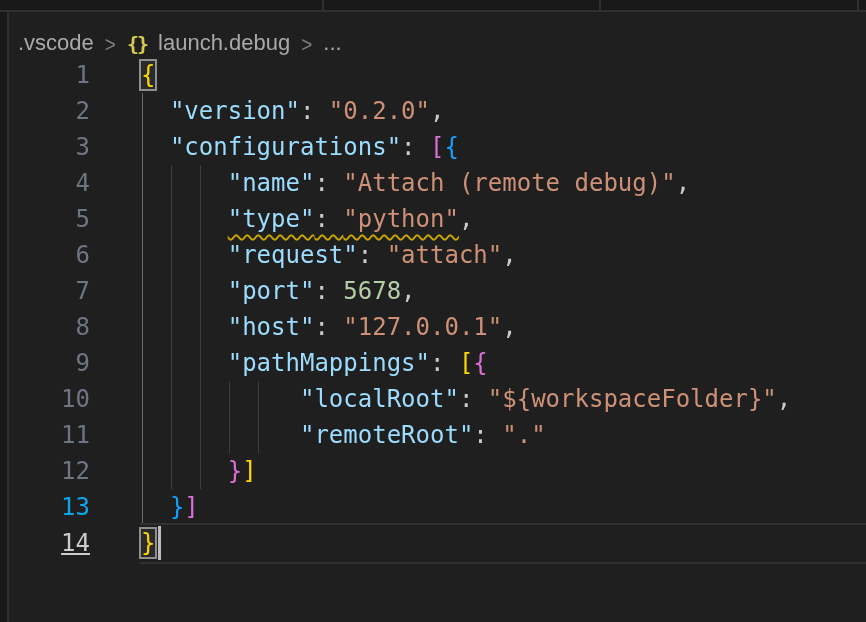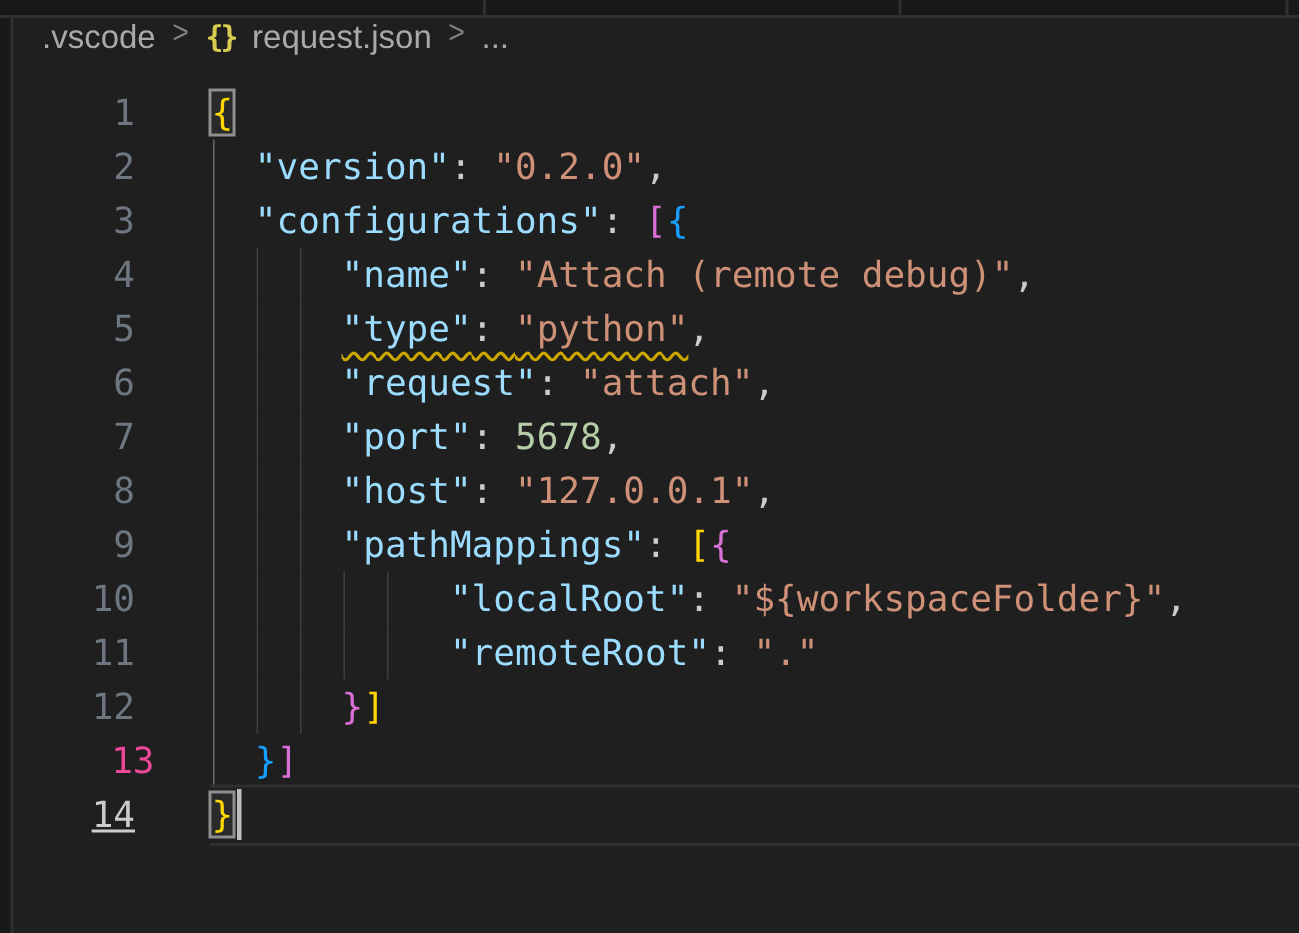--- a/index.html
+++ b/index.html
@@ -9,21 +9,21 @@
     font-family:"DejaVu Sans Mono",monospace;
   }
   
   .tabstrip{position:absolute;left:0;top:0;width:866px;height:10px;background:#181818;border-bottom:2px solid #2f2f2f;z-index:5;}
   .tabsep{position:absolute;top:0;width:2px;height:10px;background:#2f2f2f;}
   
   .sidestrip{position:absolute;left:0;top:12px;width:7px;height:610px;background:#181818;border-right:2px solid #2f2f2f;z-index:5;}
   
   .breadcrumb{
     position:absolute;left:9px;top:12px;right:0;height:44px;
-    display:flex;align-items:flex-start;gap:11px;padding-left:19px;
+    display:flex;align-items:flex-end;gap:11px;padding-left:9px;
     font-family:"Liberation Sans",sans-serif;font-size:22px;
     background:#1f1f1f;white-space:nowrap;
   }
   .crumb{cursor:pointer;}
   .chev{font-size:19px;transform:scaleY(1.15);}
   .jsonicon{font-family:"DejaVu Sans Mono",monospace;font-weight:bold;font-size:20px;letter-spacing:-2px;}
   
   .code{position:absolute;left:0;top:57px;right:0;}
   .row{position:relative;height:36px;line-height:36px;font-size:24px;white-space:pre;cursor:text;}
   .ln{
@@ -49,32 +49,32 @@
 <div class="tabstrip">
     <div class="tabsep" style="left: 322px;"></div>
     <div class="tabsep" style="left: 599px;"></div>
     <div class="tabsep" style="left: 857px;"></div>
   </div>
 <div class="sidestrip"></div>
 <nav class="breadcrumb">
     <span class="crumb" style="color: rgb(169, 169, 169);">.vscode</span>
     <span class="chev" style="color: rgb(127, 127, 127);">&gt;</span>
     <span class="jsonicon" style="color: rgb(215, 204, 79);">{}</span>
-    <span class="crumb" style="color: rgb(169, 169, 169);">request.json</span>
+    <span class="crumb" style="color: rgb(169, 169, 169);">launch.debug</span>
     <span class="chev" style="color: rgb(127, 127, 127);">&gt;</span>
     <span class="crumb" style="color: rgb(169, 169, 169);">...</span>
   </nav>
 <div class="code">
     <div class="row"><div class="ln" style="color: rgb(110, 118, 129);">1</div><div class="content"><span class="seg match" style="color: rgb(255, 215, 0);">{</span></div></div>
     <div class="row"><div class="ln" style="color: rgb(110, 118, 129);">2</div><div class="content"><div class="guide" style="left: 142px; background: rgb(107, 107, 107);"></div><span class="seg" style="color: rgb(204, 204, 204);">  </span><span class="seg" style="color: rgb(156, 220, 254);">"version"</span><span class="seg" style="color: rgb(204, 204, 204);">: </span><span class="seg" style="color: rgb(206, 145, 120);">"0.2.0"</span><span class="seg" style="color: rgb(204, 204, 204);">,</span></div></div>
     <div class="row"><div class="ln" style="color: rgb(110, 118, 129);">3</div><div class="content"><div class="guide" style="left: 142px; background: rgb(107, 107, 107);"></div><span class="seg" style="color: rgb(204, 204, 204);">  </span><span class="seg" style="color: rgb(156, 220, 254);">"configurations"</span><span class="seg" style="color: rgb(204, 204, 204);">: </span><span class="seg" style="color: rgb(218, 112, 214);">[</span><span class="seg" style="color: rgb(23, 159, 255);">{</span></div></div>
     <div class="row"><div class="ln" style="color: rgb(110, 118, 129);">4</div><div class="content"><div class="guide" style="left: 142px; background: rgb(107, 107, 107);"></div><div class="guide" style="left: 170.9px; background: rgb(62, 62, 62);"></div><div class="guide" style="left: 199.8px; background: rgb(62, 62, 62);"></div><span class="seg" style="color: rgb(204, 204, 204);">      </span><span class="seg" style="color: rgb(156, 220, 254);">"name"</span><span class="seg" style="color: rgb(204, 204, 204);">: </span><span class="seg" style="color: rgb(206, 145, 120);">"Attach (remote debug)"</span><span class="seg" style="color: rgb(204, 204, 204);">,</span></div></div>
     <div class="row"><div class="ln" style="color: rgb(110, 118, 129);">5</div><div class="content"><div class="guide" style="left: 142px; background: rgb(107, 107, 107);"></div><div class="guide" style="left: 170.9px; background: rgb(62, 62, 62);"></div><div class="guide" style="left: 199.8px; background: rgb(62, 62, 62);"></div><span class="seg" style="color: rgb(204, 204, 204);">      </span><span class="seg squig" style="color: rgb(156, 220, 254); text-decoration-color: rgb(204, 167, 0);">"type"</span><span class="seg squig" style="color: rgb(204, 204, 204); text-decoration-color: rgb(204, 167, 0);">: </span><span class="seg squig" style="color: rgb(206, 145, 120); text-decoration-color: rgb(204, 167, 0);">"python"</span><span class="seg" style="color: rgb(204, 204, 204);">,</span></div></div>
     <div class="row"><div class="ln" style="color: rgb(110, 118, 129);">6</div><div class="content"><div class="guide" style="left: 142px; background: rgb(107, 107, 107);"></div><div class="guide" style="left: 170.9px; background: rgb(62, 62, 62);"></div><div class="guide" style="left: 199.8px; background: rgb(62, 62, 62);"></div><span class="seg" style="color: rgb(204, 204, 204);">      </span><span class="seg" style="color: rgb(156, 220, 254);">"request"</span><span class="seg" style="color: rgb(204, 204, 204);">: </span><span class="seg" style="color: rgb(206, 145, 120);">"attach"</span><span class="seg" style="color: rgb(204, 204, 204);">,</span></div></div>
     <div class="row"><div class="ln" style="color: rgb(110, 118, 129);">7</div><div class="content"><div class="guide" style="left: 142px; background: rgb(107, 107, 107);"></div><div class="guide" style="left: 170.9px; background: rgb(62, 62, 62);"></div><div class="guide" style="left: 199.8px; background: rgb(62, 62, 62);"></div><span class="seg" style="color: rgb(204, 204, 204);">      </span><span class="seg" style="color: rgb(156, 220, 254);">"port"</span><span class="seg" style="color: rgb(204, 204, 204);">: </span><span class="seg" style="color: rgb(181, 206, 168);">5678</span><span class="seg" style="color: rgb(204, 204, 204);">,</span></div></div>
     <div class="row"><div class="ln" style="color: rgb(110, 118, 129);">8</div><div class="content"><div class="guide" style="left: 142px; background: rgb(107, 107, 107);"></div><div class="guide" style="left: 170.9px; background: rgb(62, 62, 62);"></div><div class="guide" style="left: 199.8px; background: rgb(62, 62, 62);"></div><span class="seg" style="color: rgb(204, 204, 204);">      </span><span class="seg" style="color: rgb(156, 220, 254);">"host"</span><span class="seg" style="color: rgb(204, 204, 204);">: </span><span class="seg" style="color: rgb(206, 145, 120);">"127.0.0.1"</span><span class="seg" style="color: rgb(204, 204, 204);">,</span></div></div>
     <div class="row"><div class="ln" style="color: rgb(110, 118, 129);">9</div><div class="content"><div class="guide" style="left: 142px; background: rgb(107, 107, 107);"></div><div class="guide" style="left: 170.9px; background: rgb(62, 62, 62);"></div><div class="guide" style="left: 199.8px; background: rgb(62, 62, 62);"></div><span class="seg" style="color: rgb(204, 204, 204);">      </span><span class="seg" style="color: rgb(156, 220, 254);">"pathMappings"</span><span class="seg" style="color: rgb(204, 204, 204);">: </span><span class="seg" style="color: rgb(255, 215, 0);">[</span><span class="seg" style="color: rgb(218, 112, 214);">{</span></div></div>
     <div class="row"><div class="ln" style="color: rgb(110, 118, 129);">10</div><div class="content"><div class="guide" style="left: 142px; background: rgb(107, 107, 107);"></div><div class="guide" style="left: 170.9px; background: rgb(62, 62, 62);"></div><div class="guide" style="left: 199.8px; background: rgb(62, 62, 62);"></div><div class="guide" style="left: 228.7px; background: rgb(62, 62, 62);"></div><div class="guide" style="left: 257.6px; background: rgb(62, 62, 62);"></div><span class="seg" style="color: rgb(204, 204, 204);">           </span><span class="seg" style="color: rgb(156, 220, 254);">"localRoot"</span><span class="seg" style="color: rgb(204, 204, 204);">: </span><span class="seg" style="color: rgb(206, 145, 120);">"${workspaceFolder}"</span><span class="seg" style="color: rgb(204, 204, 204);">,</span></div></div>
     <div class="row"><div class="ln" style="color: rgb(110, 118, 129);">11</div><div class="content"><div class="guide" style="left: 142px; background: rgb(107, 107, 107);"></div><div class="guide" style="left: 170.9px; background: rgb(62, 62, 62);"></div><div class="guide" style="left: 199.8px; background: rgb(62, 62, 62);"></div><div class="guide" style="left: 228.7px; background: rgb(62, 62, 62);"></div><div class="guide" style="left: 257.6px; background: rgb(62, 62, 62);"></div><span class="seg" style="color: rgb(204, 204, 204);">           </span><span class="seg" style="color: rgb(156, 220, 254);">"remoteRoot"</span><span class="seg" style="color: rgb(204, 204, 204);">: </span><span class="seg" style="color: rgb(206, 145, 120);">"."</span></div></div>
     <div class="row"><div class="ln" style="color: rgb(110, 118, 129);">12</div><div class="content"><div class="guide" style="left: 142px; background: rgb(107, 107, 107);"></div><div class="guide" style="left: 170.9px; background: rgb(62, 62, 62);"></div><div class="guide" style="left: 199.8px; background: rgb(62, 62, 62);"></div><span class="seg" style="color: rgb(204, 204, 204);">      </span><span class="seg" style="color: rgb(218, 112, 214);">}</span><span class="seg" style="color: rgb(255, 215, 0);">]</span></div></div>
-    <div class="row"><div class="ln" style="color: #ec4899; padding-left: 13px;">13</div><div class="content"><div class="guide" style="left: 142px; background: rgb(107, 107, 107);"></div><span class="seg" style="color: rgb(204, 204, 204);">  </span><span class="seg" style="color: rgb(23, 159, 255);">}</span><span class="seg" style="color: rgb(218, 112, 214);">]</span></div></div>
+    <div class="row"><div class="ln" style="color: #0ea5e9;">13</div><div class="content"><div class="guide" style="left: 142px; background: rgb(107, 107, 107);"></div><span class="seg" style="color: rgb(204, 204, 204);">  </span><span class="seg" style="color: rgb(23, 159, 255);">}</span><span class="seg" style="color: rgb(218, 112, 214);">]</span></div></div>
     <div class="row"><div class="ln" style="color: rgb(204, 204, 204); text-decoration: underline;">14</div><div class="content"><span class="seg match" style="color: rgb(255, 215, 0);">}</span><div class="hl"></div><div class="cursor" style="left: 158.45px; background: rgb(189, 189, 189);"></div></div></div>
   </div>
 
 </body></html>

